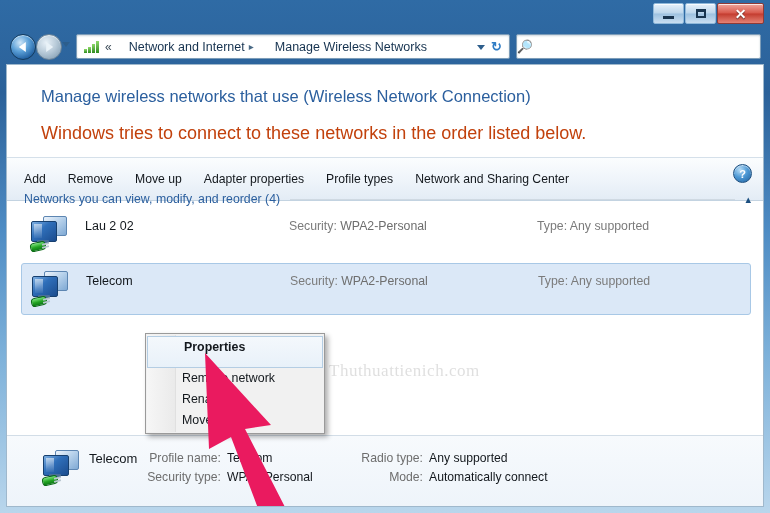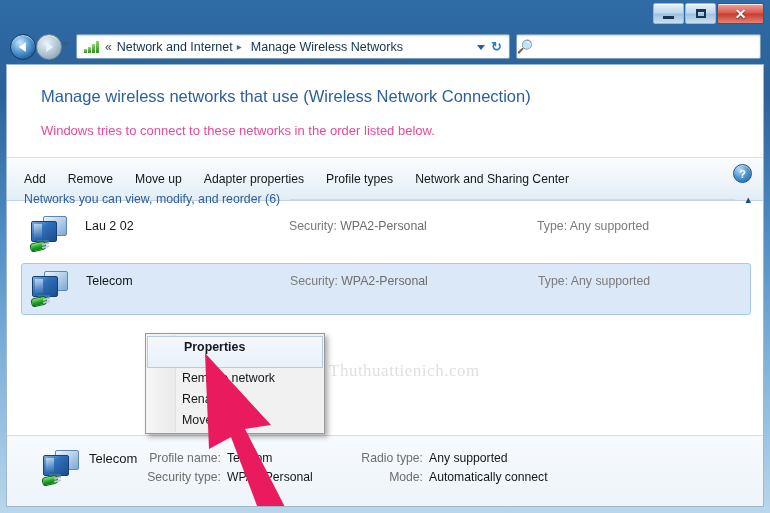--- a/index.html
+++ b/index.html
@@ -63,21 +63,21 @@
     position:absolute;left:76px;top:4px;width:434px;height:25px;
     background:#fff;border:1px solid #7c9cb8;border-radius:2px;
     display:flex;align-items:center;box-sizing:border-box;
     box-shadow:inset 0 1px 2px rgba(60,90,120,.25);
   }
   .sig{display:inline-flex;align-items:flex-end;gap:1px;margin-left:7px;height:13px;}
   .sig i{display:block;width:3px;background:linear-gradient(180deg,#8fd96a,#2e8b1f);}
   .sig i:nth-child(1){height:4px}.sig i:nth-child(2){height:6px}
   .sig i:nth-child(3){height:9px}.sig i:nth-child(4){height:12px}
   .chev2{margin-left:6px;color:#3b4a57;font-size:12px;line-height:1;}
-  .crumb{font-size:12.5px;color:#15324f;margin-left:5px;white-space:nowrap;}
+  .crumb{font-size:12.5px;color:#15324f;margin-left:17px;white-space:nowrap;}
   .crumb.link{color:#15324f;}
   .crumbsep{margin:0 4px;color:#4a6a86;font-size:10px;}
   .addrdrop{
     position:absolute;right:24px;top:10px;width:0;height:0;
     border-left:4px solid transparent;border-right:4px solid transparent;border-top:5px solid #2d5e8c;
   }
   .refresh{
     position:absolute;right:4px;top:3px;width:17px;height:17px;
     display:flex;align-items:center;justify-content:center;
     color:#2f7cc4;font-size:13px;font-weight:bold;
@@ -91,21 +91,21 @@
   .searchbox .ph{font-size:12px;font-style:italic;color:#8a8a8a;margin-left:8px;}
   .mag{margin-right:9px;color:#2f6ba5;font-size:13px;transform:scaleX(-1);}
 
   
   .client{
     position:absolute;left:6px;top:64px;width:758px;height:443px;
     background:#fff;border:1px solid #9fb8cc;box-sizing:border-box;overflow:hidden;
   }
   .head{padding:22px 0 0 34px;}
   .h1{font-size:16.5px;color:#2b5f9e;font-weight:normal;}
-  .sub{font-size:13px;color:#ec4899;margin-top:17px;}
+  .sub{font-size:18px;color:#c2410c;margin-top:17px;}
 
   .cmdbar{
     position:absolute;left:0;top:92px;width:756px;height:44px;
     background:linear-gradient(180deg,#fbfdfe 0%,#eef4fa 55%,#e3ecf5 100%);
     border-top:1px solid #d5e0ea;border-bottom:1px solid #c3d3e1;
     display:flex;align-items:center;box-sizing:border-box;
   }
   .cmd{font-size:12.2px;color:#13181d;padding:0 11px;white-space:nowrap;}
   .cmd:first-child{padding-left:17px;}
   .helpbtn{
@@ -271,21 +271,21 @@
       <div class="cmd">Add</div>
       <div class="cmd">Remove</div>
       <div class="cmd">Move up</div>
       <div class="cmd">Adapter properties</div>
       <div class="cmd">Profile types</div>
       <div class="cmd">Network and Sharing Center</div>
       <div class="helpbtn">?</div>
     </div>
 
     <div class="sechead">
-      <span class="sectitle">Networks you can view, modify, and reorder (6)</span>
+      <span class="sectitle">Networks you can view, modify, and reorder (4)</span>
       <span class="secline"></span>
       <span class="secchev">▴</span>
     </div>
 
     <div class="row r1">
       <div class="nicon">
         <div class="mon-back"></div>
         <div class="mon-front"></div>
         <div class="mon-stand"></div>
         <div class="plug">

